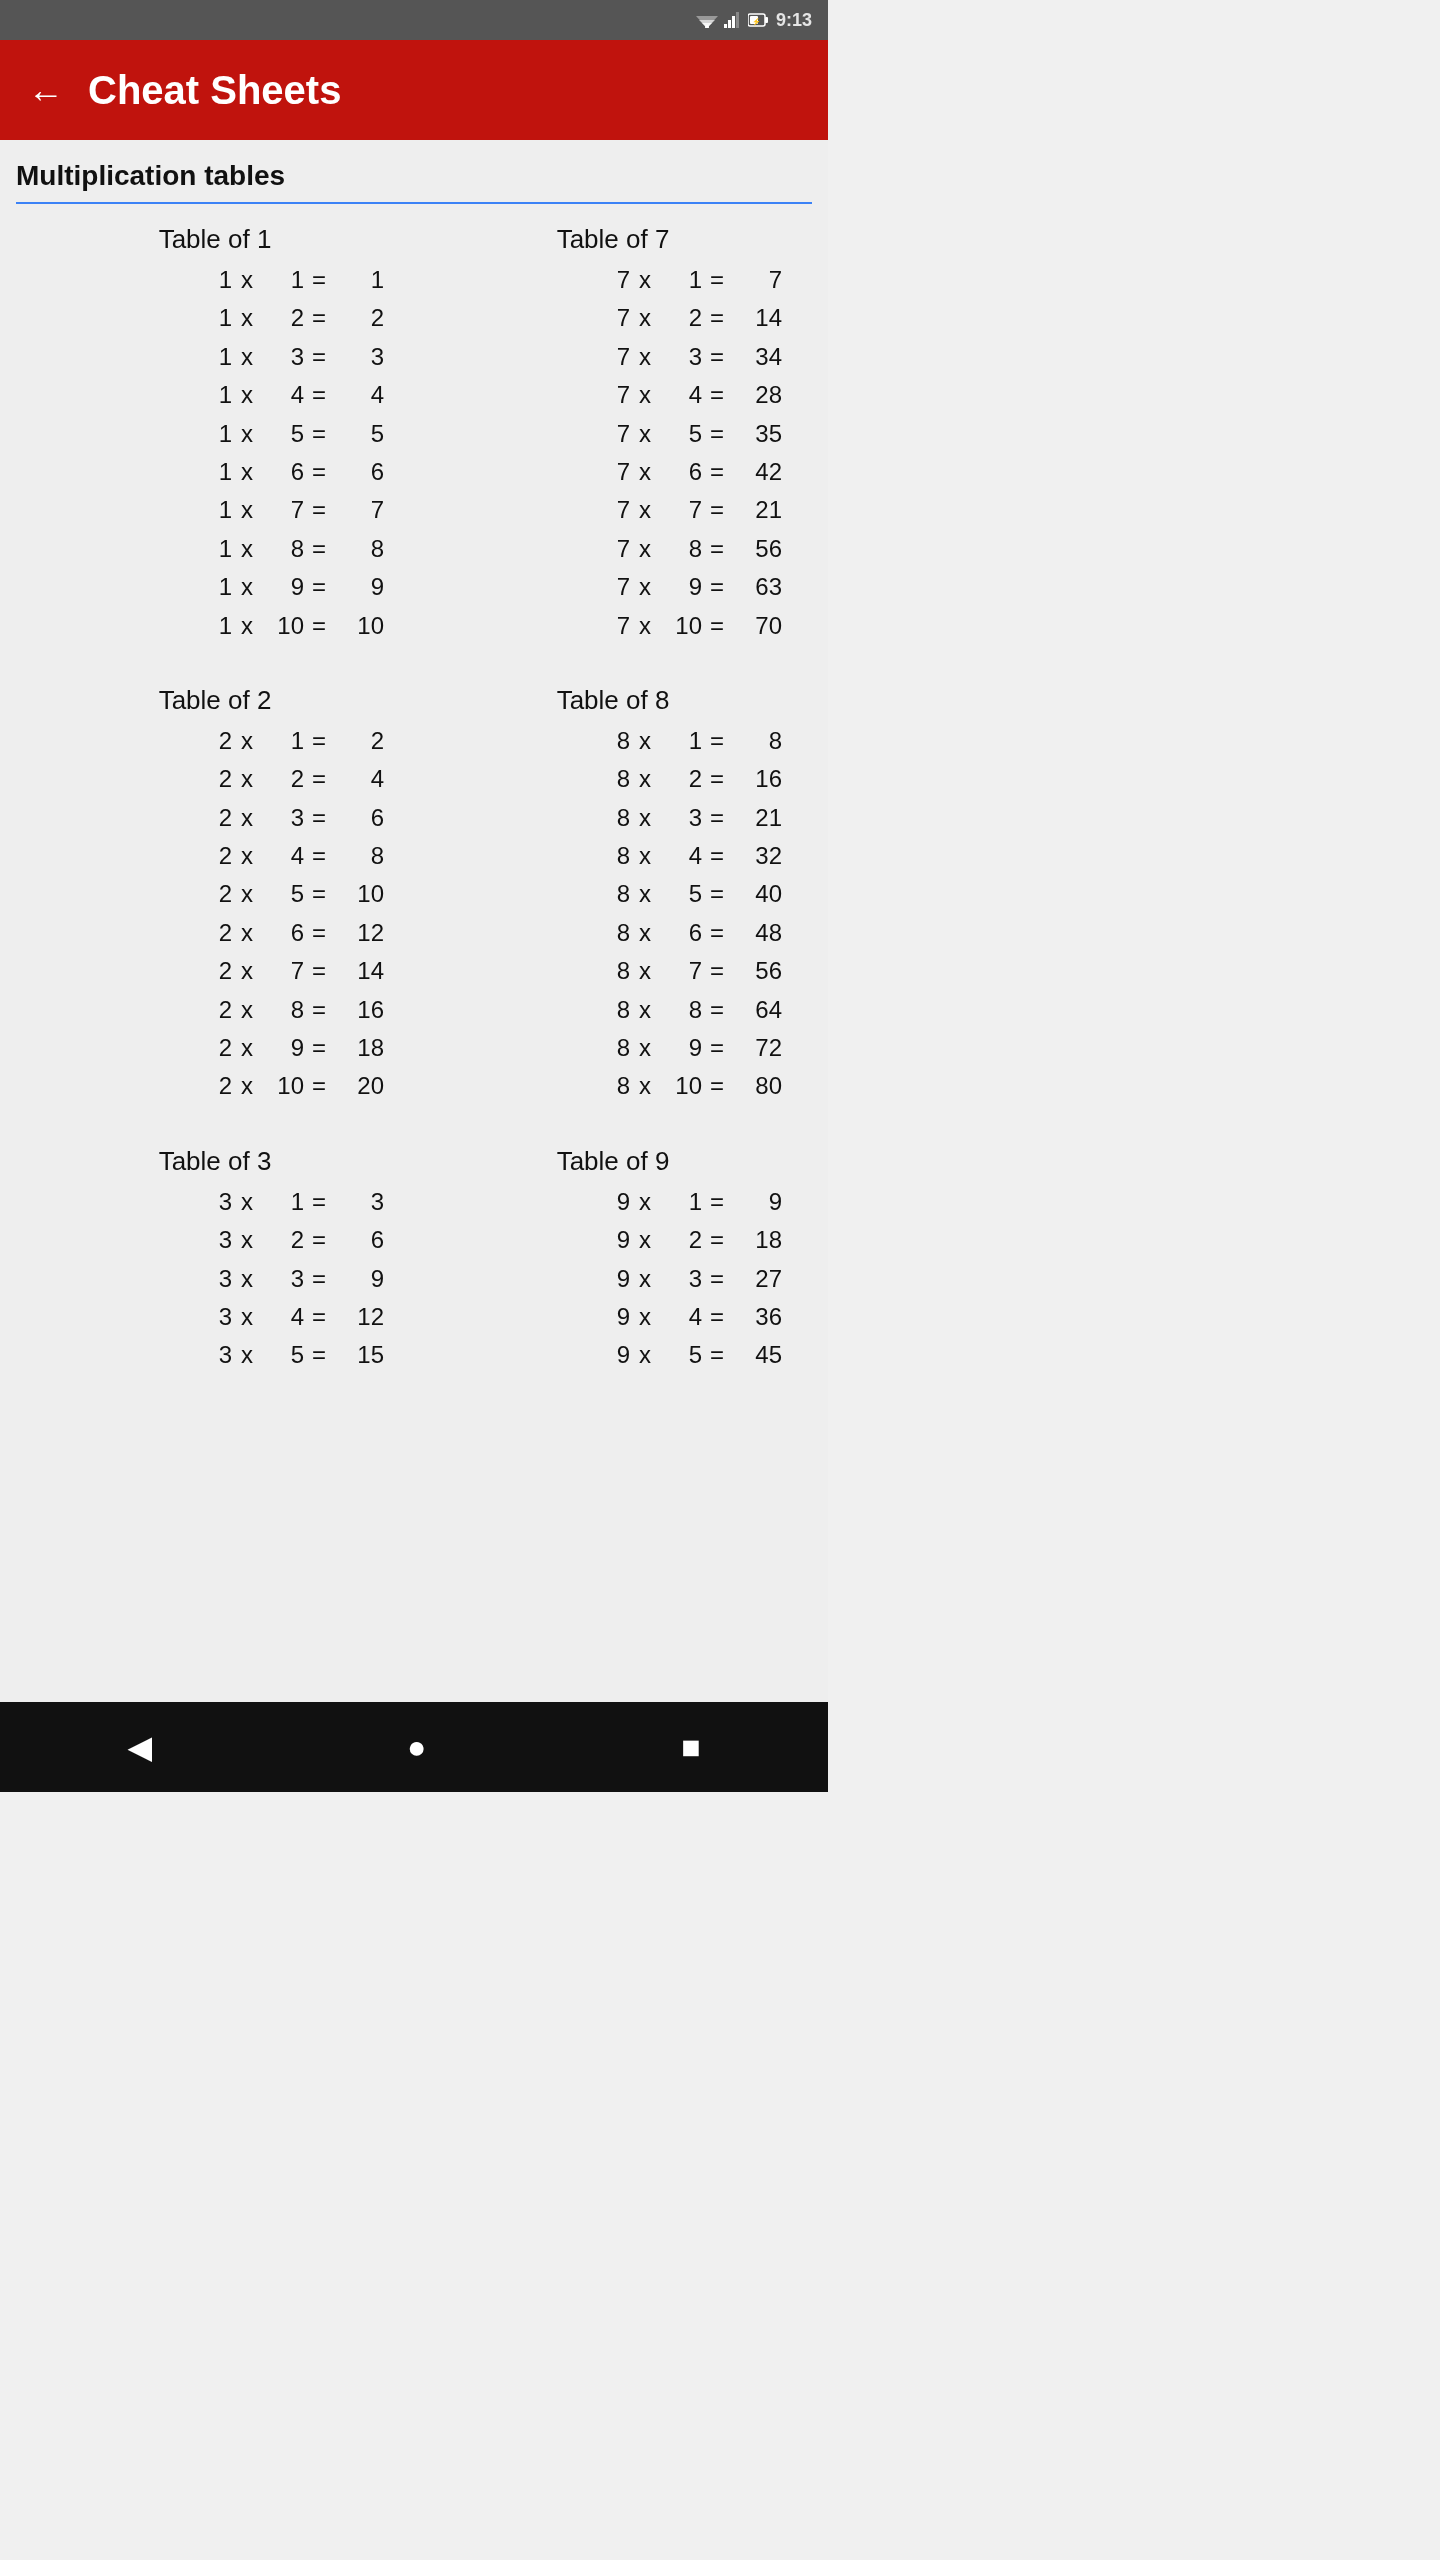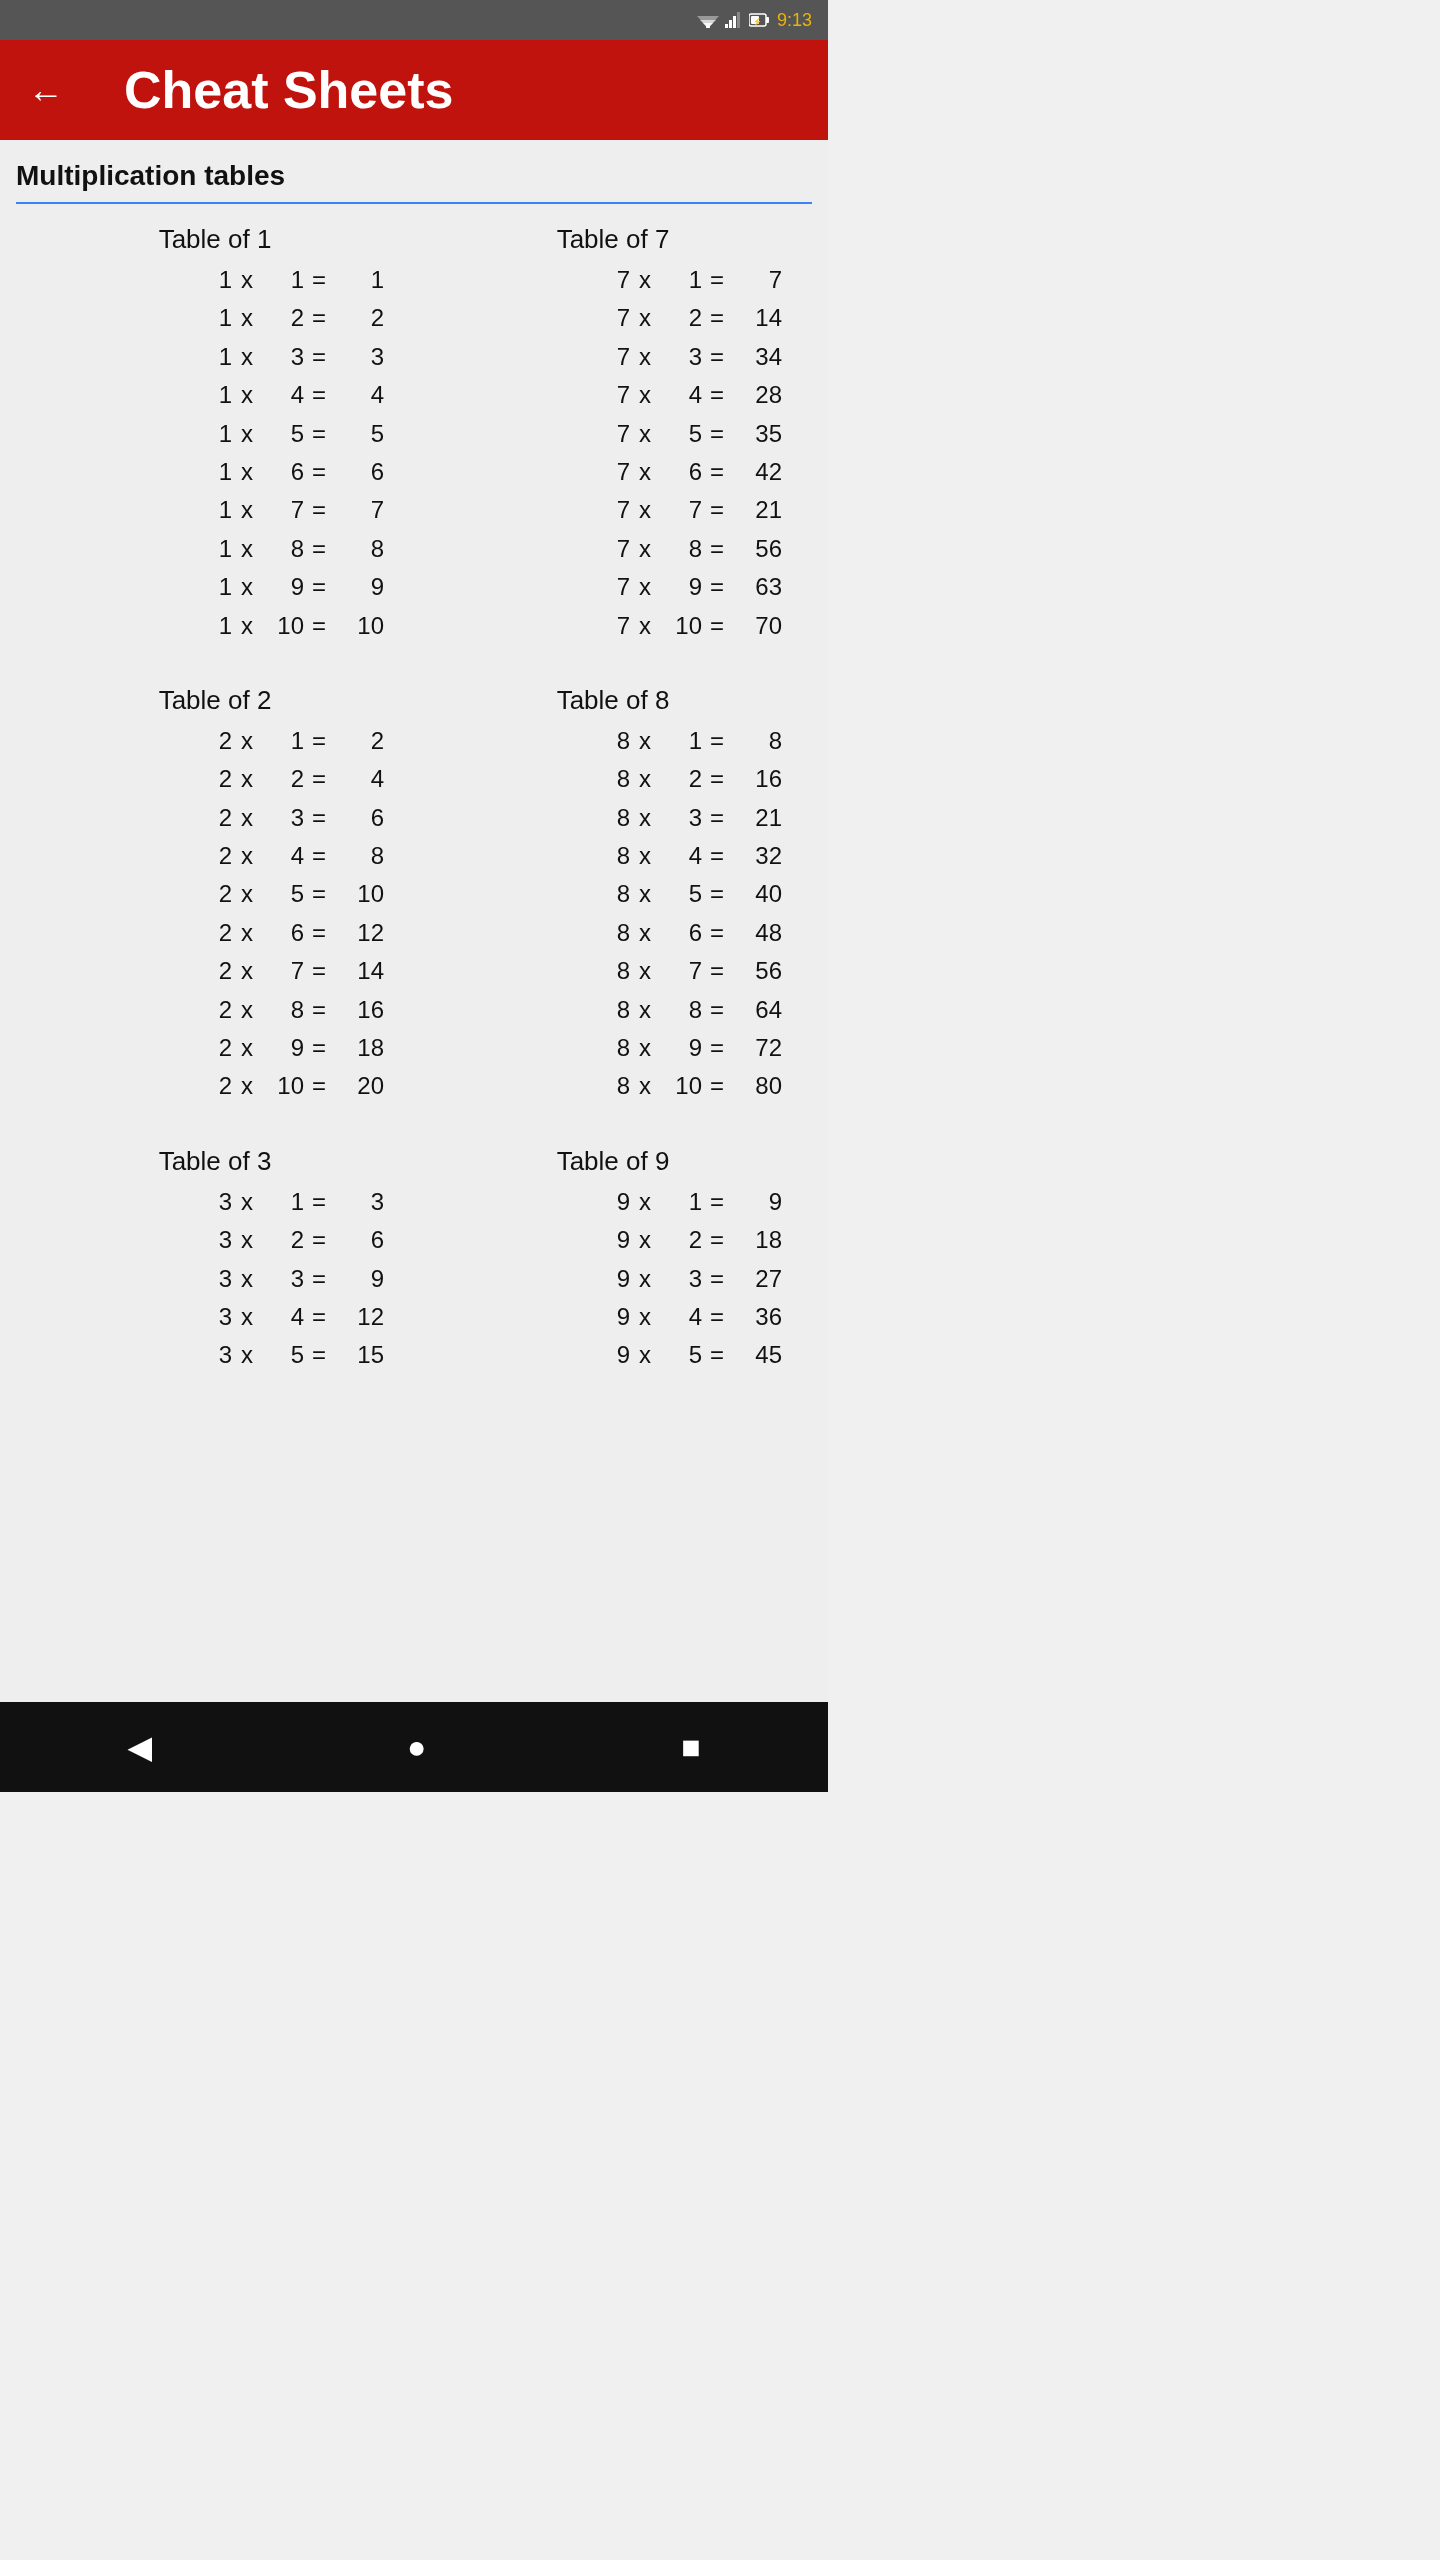--- a/index.html
+++ b/index.html
@@ -22,45 +22,44 @@
       justify-content: flex-end;
       padding: 0 16px;
       gap: 8px;
     }
     #status-bar .status-icons {
       display: flex;
       align-items: center;
       gap: 6px;
     }
     #status-bar .time {
-      color: #eab308;
+      color: #e5e5e5;
       font-size: 18px;
-      font-weight: normal;
+      font-weight: bold;
     }
 
     
     #app-bar {
       background: #c0130d;
       height: 100px;
       display: flex;
       align-items: center;
       padding: 0 28px;
       gap: 24px;
     }
     #app-bar .back-btn {
       color: white;
       font-size: 36px;
       cursor: pointer;
       line-height: 1;
     }
     #app-bar .title {
       color: white;
-      font-size: 52px;
+      font-size: 40px;
       font-weight: bold;
-      margin-left: 36px;
     }
 
     
     #content {
       flex: 1;
       background: #eeeeee;
       padding: 20px 16px;
     }
 
     .section-header {

